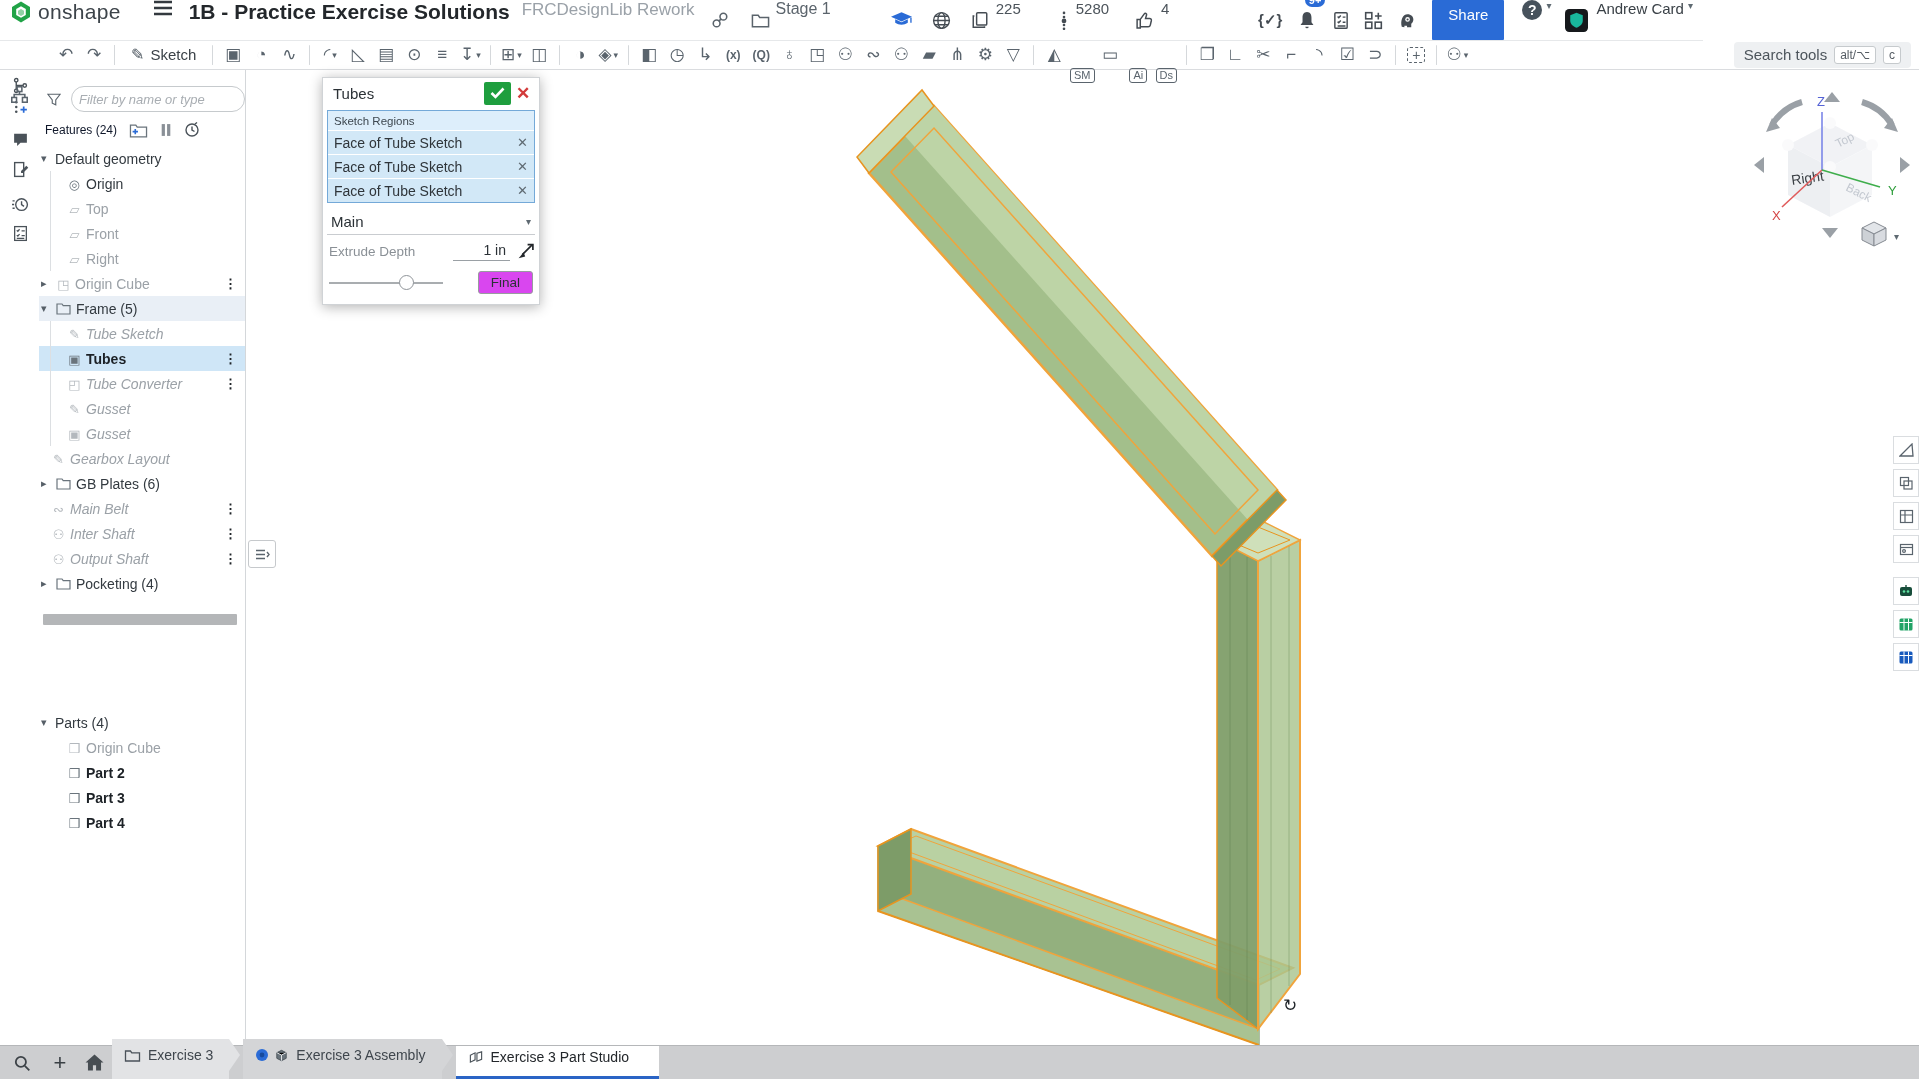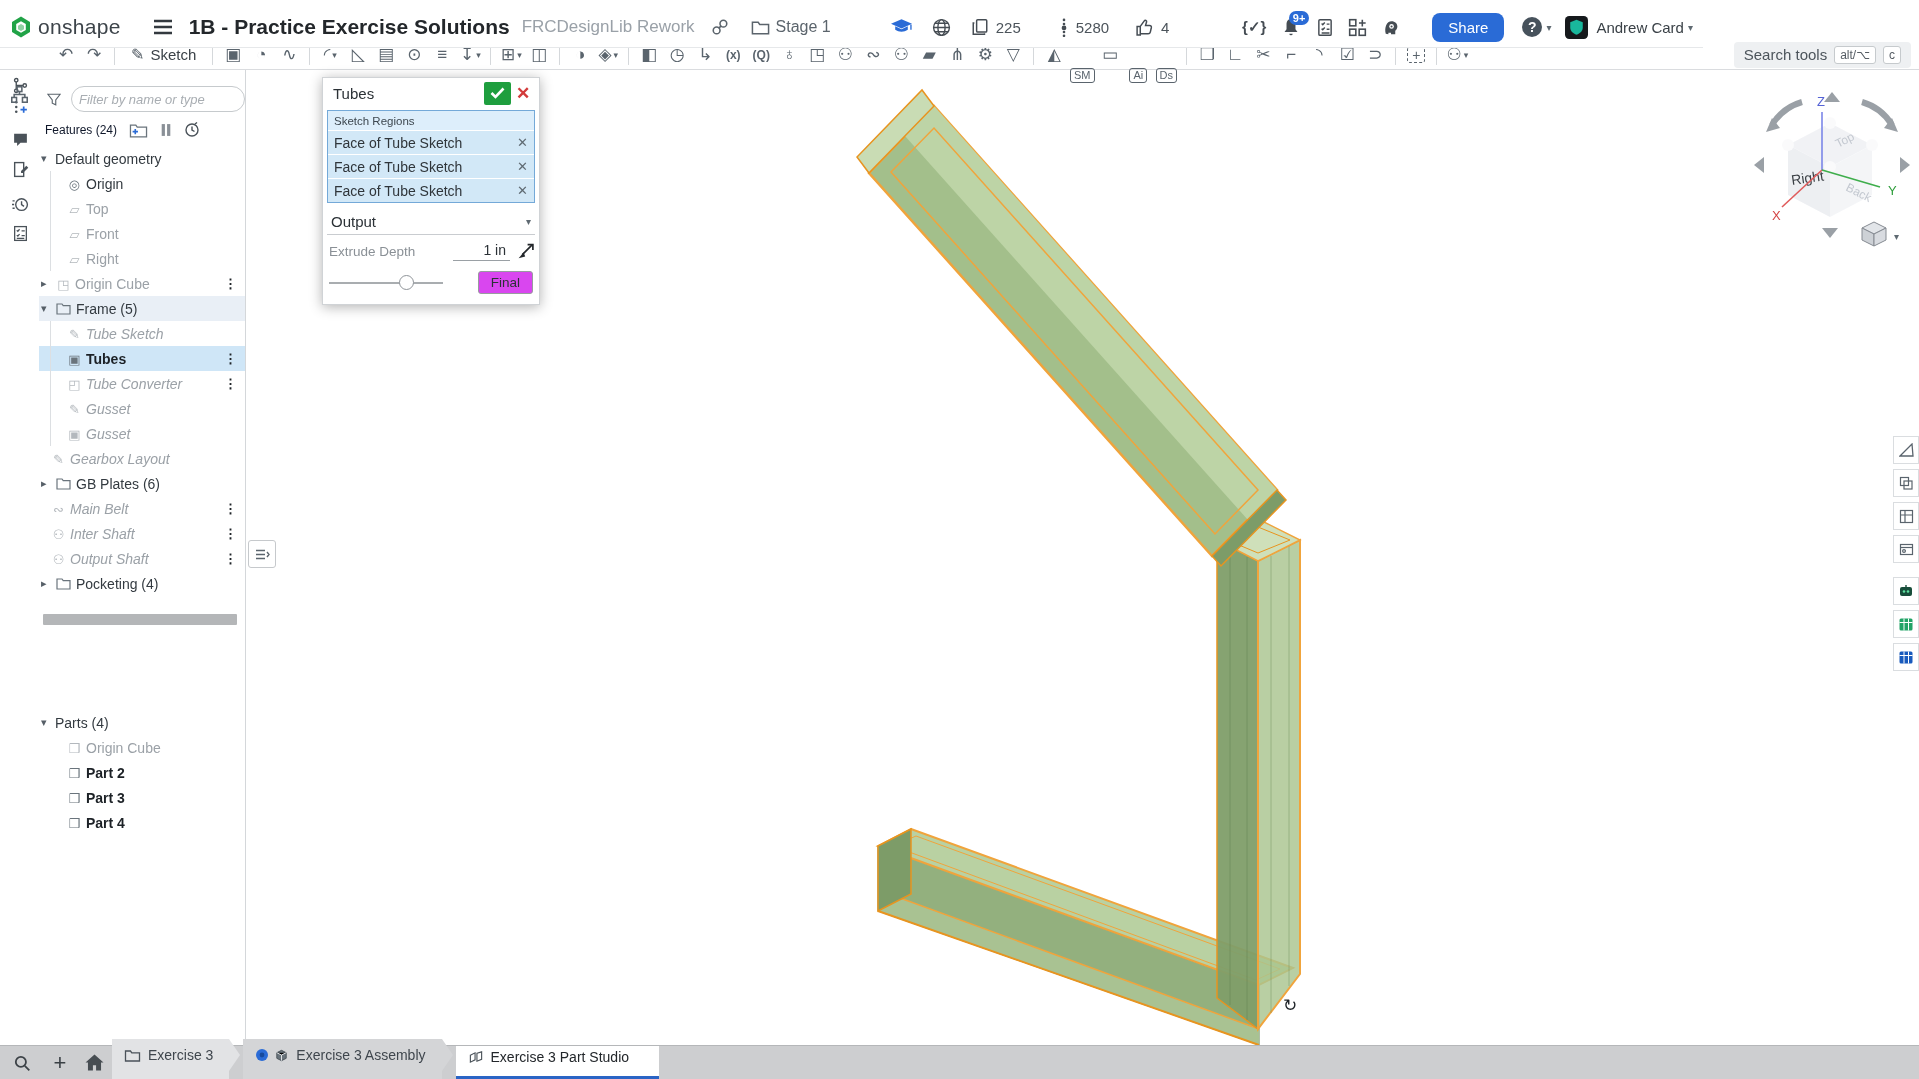--- a/index.html
+++ b/index.html
@@ -2,34 +2,34 @@
 <html><head>
 <meta charset="utf-8">
 <style>
   html,body{margin:0;padding:0;background:#fff;}
   #app{position:relative;width:1919px;height:1079px;overflow:hidden;
        font-family:"Liberation Sans",sans-serif;background:#fff;color:#2b3136;}
   .abs{position:absolute;}
   svg{display:block;}
 
   
-  .topbar{position:absolute;left:0;top:7px;width:1703px;height:40px;background:#fff;
-          border-bottom:1px solid #e6e8ea;display:flex;align-items:center;z-index:30;}
+  .topbar{position:absolute;left:0;top:0;width:1703px;height:40px;background:#fff;
+          border-bottom:1px solid #e6e8ea;display:flex;z-index:30;}
   .logo-text{font-size:21px;color:#3d444a;margin-left:5px;letter-spacing:.3px;}
   .burger{margin-left:32px;cursor:pointer;}
   .doc-title{font-size:21px;font-weight:700;color:#23272b;margin-left:16px;white-space:nowrap;}
   .doc-sub{font-size:17px;color:#9aa1a8;margin-left:12px;white-space:nowrap;}
   .tb-ic{display:flex;align-items:center;justify-content:center;}
   .tb-label{font-size:16px;color:#5b646c;margin-left:6px;}
   .tb-num{font-size:15px;color:#4c545b;margin-left:7px;}
   .bell-wrap{position:relative;}
   .badge{position:absolute;top:-7px;right:-9px;background:#2a6bd6;color:#fff;font-size:11px;
          font-weight:700;border-radius:7px;padding:1px 4px;line-height:12px;}
-  .share-btn{background:#2a6bd6;color:#fff;font-size:15px;border-radius:8px;
-             padding:6px 16px;margin-left:32px;cursor:pointer;}
+  .share-btn{background:#2a6bd6;color:#fff;font-size:15px;border-radius:1px;
+             padding:6px 16px;margin-left:16px;cursor:pointer;}
   .help-circle{width:20px;height:20px;border-radius:50%;background:#47525c;color:#fff;
                font-size:14px;font-weight:700;display:flex;align-items:center;justify-content:center;}
   .user-name{font-size:15px;color:#3a4147;margin-left:8px;}
   .caret{color:#5f6a72;font-size:10px;margin-left:4px;}
 
   
   .toolbar{position:absolute;left:0;top:40px;width:1919px;height:30px;background:#fff;
            border-bottom:1px solid #dadcdf;display:flex;align-items:center;z-index:25;
            padding-left:52px;box-sizing:border-box;}
   .tbtn{height:26px;min-width:26px;display:flex;align-items:center;justify-content:center;
@@ -814,21 +814,21 @@
             <span>Face of Tube Sketch</span>
             <span class="x">✕</span>
           </div>
           <div class="sel-row">
             <span>Face of Tube Sketch</span>
             <span class="x">✕</span>
           </div>
         </div>
     </div>
     <div class="dlg-select">
-      <span>Output</span>
+      <span>Main</span>
       <span class="caret">▾</span>
     </div>
     <div class="depth-row">
       <span class="depth-label">Extrude Depth</span>
       <span class="depth-val">1 in</span>
       <span class="measure-ic">
         <svg width="19" height="19" viewBox="0 0 18 18">
             <path d="M15.5 2.5L6 12" stroke="#23272b" stroke-width="1.6"></path>
         <path d="M7.2 9.8L2.5 15.5l6.2-1.7z" fill="#23272b"></path>
             <path d="M11 2.5h5v5" stroke="#23272b" stroke-width="1.6" fill="none"></path>

